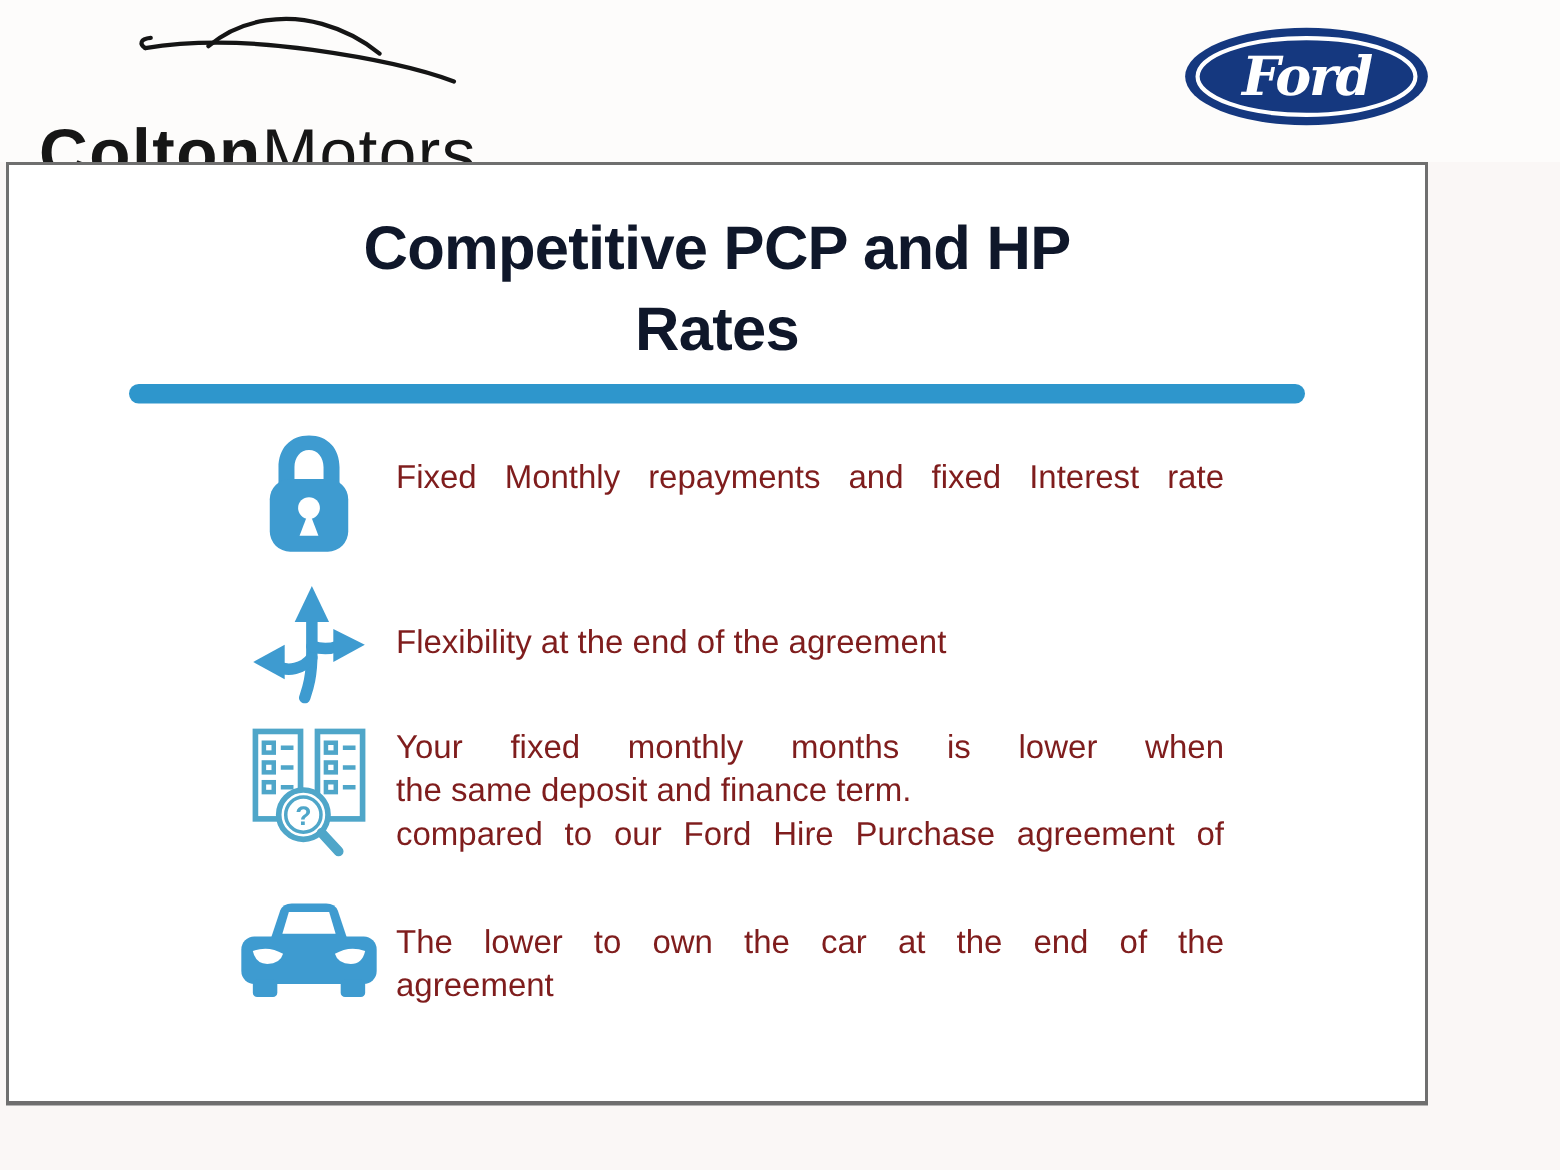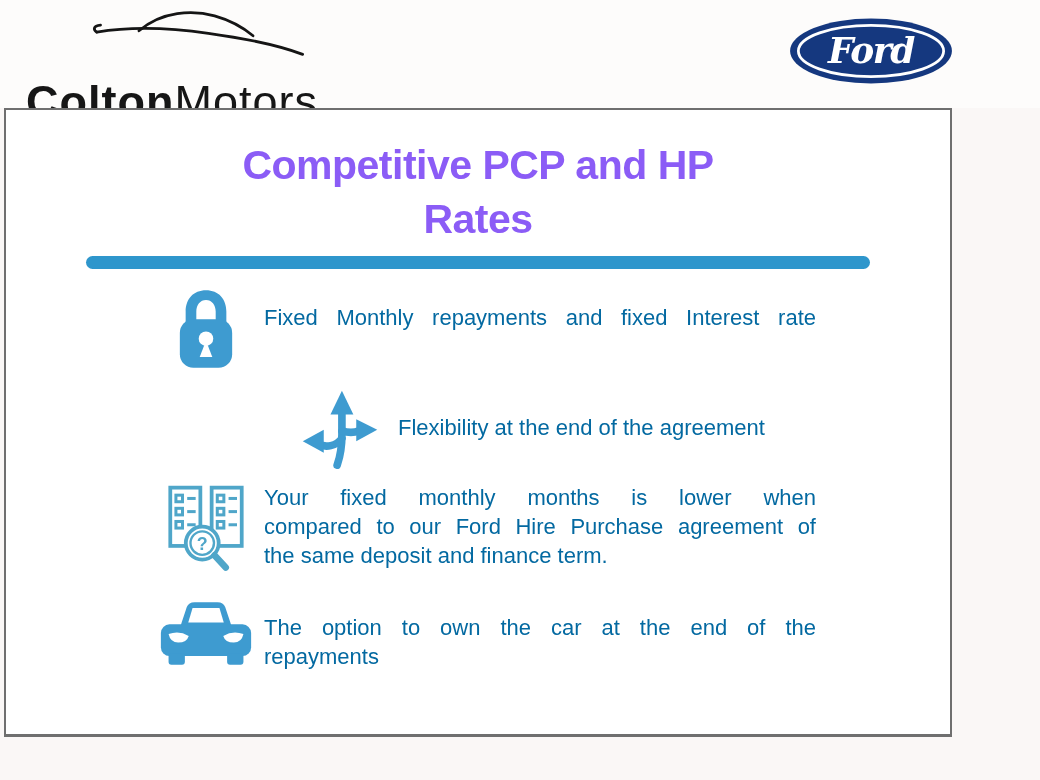--- a/index.html
+++ b/index.html
@@ -28,43 +28,43 @@
   
   .panel {
     position:absolute; left:4px; top:108px; width:948px; height:629px;
     background:#ffffff;
     border:2px solid #6f6f6f; border-bottom-width:3px;
   }
   .panel-title {
     margin:28px auto 0; max-width:570px;
     text-align:center;
     font-size:41px; line-height:54px; font-weight:700;
-    letter-spacing:-0.5px; color:#8b5cf6;
+    letter-spacing:-0.5px; color:#0f172a;
   }
   .divider {
     width:784px; height:13px; border-radius:7px;
     background:#2e96cc;
     margin:10px auto 0;
   }
 
   
   .benefits { margin-top:18px; padding-left:152px; }
   .bullet { display:flex; }
   .icon-cell { width:96px; display:flex; justify-content:center; flex-shrink:0; }
   .text-cell {
     width:552px; margin-left:10px;
-    font-size:22px; line-height:29px; color:#0369a1;
+    font-size:22px; line-height:29px; color:#7f1d1d;
   }
   .line { text-align:justify; }
   .line.stretch { text-align-last:justify; }
   .line.last { text-align-last:left; }
 
   .b1 { margin-bottom:14px; }
   .b1 .text-cell { padding-top:16px; }
-  .b2 { align-items:center; margin-bottom:12px;justify-content:flex-end; }
+  .b2 { align-items:center; margin-bottom:12px; }
   .b3 { margin-bottom:18px; }
   .b3 .text-cell { padding-top:2px; }
   .b4 .icon-cell { padding-top:4px; }
   .b4 .text-cell { padding-top:18px; }
 </style>
 </head>
 <body>
 
 <div class="header">
 
@@ -152,39 +152,39 @@
               <line x1="74" y1="45.5" x2="83" y2="45.5"></line>
           </g>
           <circle cx="46" cy="65" r="17.5" fill="#ffffff" stroke="#4fa6c9" stroke-width="4"></circle>
           <circle cx="46" cy="65" r="12.5" fill="none" stroke="#4fa6c9" stroke-width="2.5"></circle>
           <line x1="59" y1="78" x2="71" y2="91" stroke="#4fa6c9" stroke-width="7" stroke-linecap="round"></line>
           <text x="46" y="72" text-anchor="middle" font-family="Liberation Sans, sans-serif" font-size="19" font-weight="bold" fill="#4fa6c9">?</text>
         </svg>
       </div>
       <div class="text-cell">
         <div class="line stretch">Your fixed monthly months is lower when</div>
+        <div class="line last">the same deposit and finance term.</div>
         <div class="line stretch">compared to our Ford Hire Purchase agreement of</div>
-        <div class="line last">the same deposit and finance term.</div>
       </div>
     </div>
 
     <div class="bullet b4">
       <div class="icon-cell">
         <svg width="96" height="68" viewBox="0 0 100 70">
           <g fill="#3e9bd0">
             <path d="M23 29 L30 8 Q32 3 38 3 h24 Q68 3 70 8 L77 29 z"></path>
             <rect x="3" y="26" width="94" height="33" rx="9"></rect>
             <rect x="11" y="56" width="17" height="12" rx="3"></rect>
             <rect x="72" y="56" width="17" height="12" rx="3"></rect>
           </g>
           <path d="M31.5 24 L36 9 h28 L68.5 24 z" fill="#ffffff"></path>
           <path d="M11 36 q11 -4 21 2 q-2 7 -11 7 q-8 0 -10 -9 z" fill="#ffffff"></path>
           <path d="M89 36 q-11 -4 -21 2 q2 7 11 7 q8 0 10 -9 z" fill="#ffffff"></path>
         </svg>
       </div>
       <div class="text-cell">
-        <div class="line stretch">The option to own the car at the end of the</div>
-        <div class="line last">repayments</div>
+        <div class="line stretch">The lower to own the car at the end of the</div>
+        <div class="line last">agreement</div>
       </div>
     </div>
 
   </div>
 </div>
 
 </body></html>

